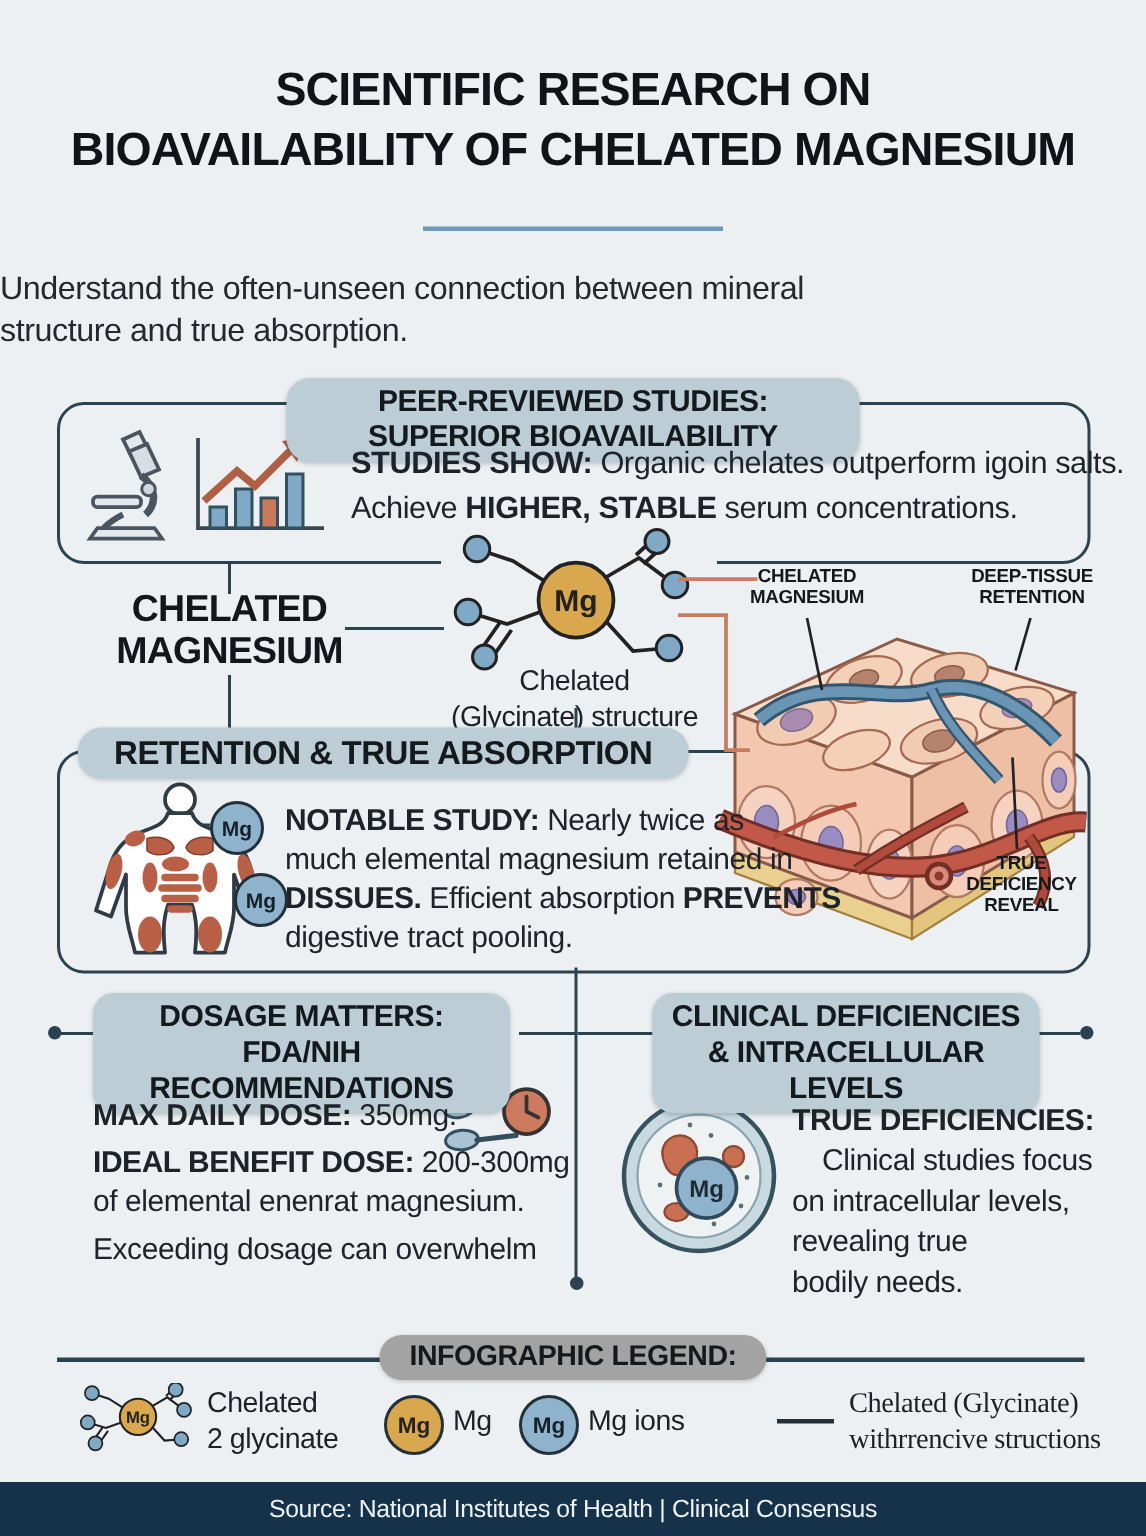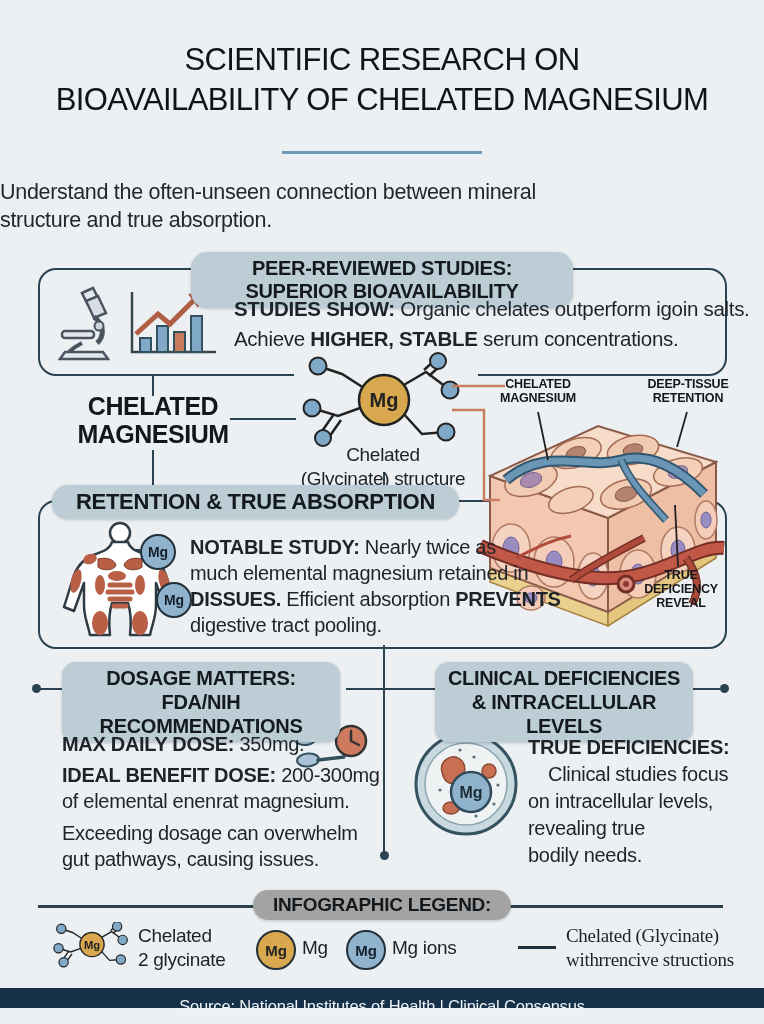--- a/index.html
+++ b/index.html
@@ -10,29 +10,29 @@
   .dot{position:absolute;width:9px;height:9px;border-radius:50%;background:#2b4250;}
   .box{position:absolute;border:2.5px solid #2b4250;border-radius:18px;background:transparent;z-index:1;}
   .pill{position:absolute;background:#bccdd6;border-radius:16px;color:#14191d;font-weight:700;
         text-align:center;z-index:4;box-shadow:0 1px 3px rgba(30,50,60,.25);letter-spacing:-.3px;}
   .bt{position:absolute;font-size:20px;line-height:26px;letter-spacing:-.3px;white-space:nowrap;z-index:4;}
   .b{font-weight:700;}
   .lbl{position:absolute;font-size:12.5px;font-weight:700;line-height:14px;text-align:center;
        color:#14181c;letter-spacing:-.2px;z-index:6;}
   .mgchip{position:absolute;border-radius:50%;background:#8fb3cc;border:2px solid #22303a;color:#15202a;
           font-weight:700;display:flex;align-items:center;justify-content:center;z-index:5;}
-  .title{position:absolute;width:100%;text-align:center;font-weight:400;font-size:31px;line-height:40px;
+  .title{position:absolute;width:100%;text-align:center;font-weight:700;font-size:31px;line-height:40px;
          letter-spacing:-.6px;color:#101418;z-index:2;}
   .sub{position:absolute;width:100%;text-align:left;font-size:21.5px;line-height:28px;color:#22282e;
        letter-spacing:-.3px;z-index:2;}
   .cap{position:absolute;text-align:center;font-size:19px;line-height:24px;color:#1b2127;
        letter-spacing:-.3px;z-index:4;}
   .chel{position:absolute;text-align:center;font-weight:700;font-size:25px;line-height:28px;
         letter-spacing:-.5px;color:#12171c;z-index:4;}
-  .footer{position:absolute;left:0;top:988px;width:764px;height:20px;background:#16314a;z-index:8;
+  .footer{position:absolute;left:0;top:988px;width:764px;height:36px;background:#16314a;z-index:8;
           color:#eef3f6;font-size:16.5px;line-height:36px;text-align:center;letter-spacing:-.2px;}
   svg{display:block;}
   .icon{position:absolute;z-index:3;}
   .legend-lbl{position:absolute;font-size:19px;line-height:24px;letter-spacing:-.3px;color:#1b2127;z-index:4;}
 </style>
 </head>
 <body>
 
 <div id="canvas">
 
@@ -243,21 +243,20 @@
       <path d="M26,38 L52,35" stroke="#33505e" stroke-width="3.5" stroke-linecap="round" fill="none"></path>
       <circle cx="59" cy="19" r="15" fill="#cd7a5f" stroke="#333333" stroke-width="2.5"></circle>
       <path d="M59,19 L59,9 M59,19 L67,23" stroke="#333333" stroke-width="2.5" stroke-linecap="round" fill="none"></path>
     </svg>
   </div>
   <div class="bt" style="left:62px;top:762px;">
     <span class="b">IDEAL BENEFIT DOSE:</span><span> 200-300mg</span>
   </div>
   <div class="bt" style="left:62px;top:788px;">of elemental enenrat magnesium.</div>
   <div class="bt" style="left:62px;top:820px;">Exceeding dosage can overwhelm</div>
-  <div class="bt" style="left:62px;top:846px;">gut pathways, causing issues.</div>
 
   <div class="pill" style="left:435px;top:662px;width:258px;padding:4px 0;font-size:20px;line-height:24px;border-radius:14px;">
     <div>CLINICAL DEFICIENCIES</div>
     <div>&amp; INTRACELLULAR LEVELS</div>
   </div>
   <div class="icon" style="left:412px;top:730px;">
     <svg width="108" height="108" viewBox="0 0 108 108">
       <circle cx="54" cy="54" r="50" fill="#c9d9e0" stroke="#35525f" stroke-width="3"></circle>
       <circle cx="54" cy="54" r="41" fill="#eef2f3" stroke="#8aa5b0" stroke-width="1.5"></circle>
       <path d="M30,42 C27,31 39,23 48,29 C56,35 53,48 45,52 C37,56 32,51 30,42 Z" fill="#c96f52" stroke="#8c4a35" stroke-width="1.5"></path>

